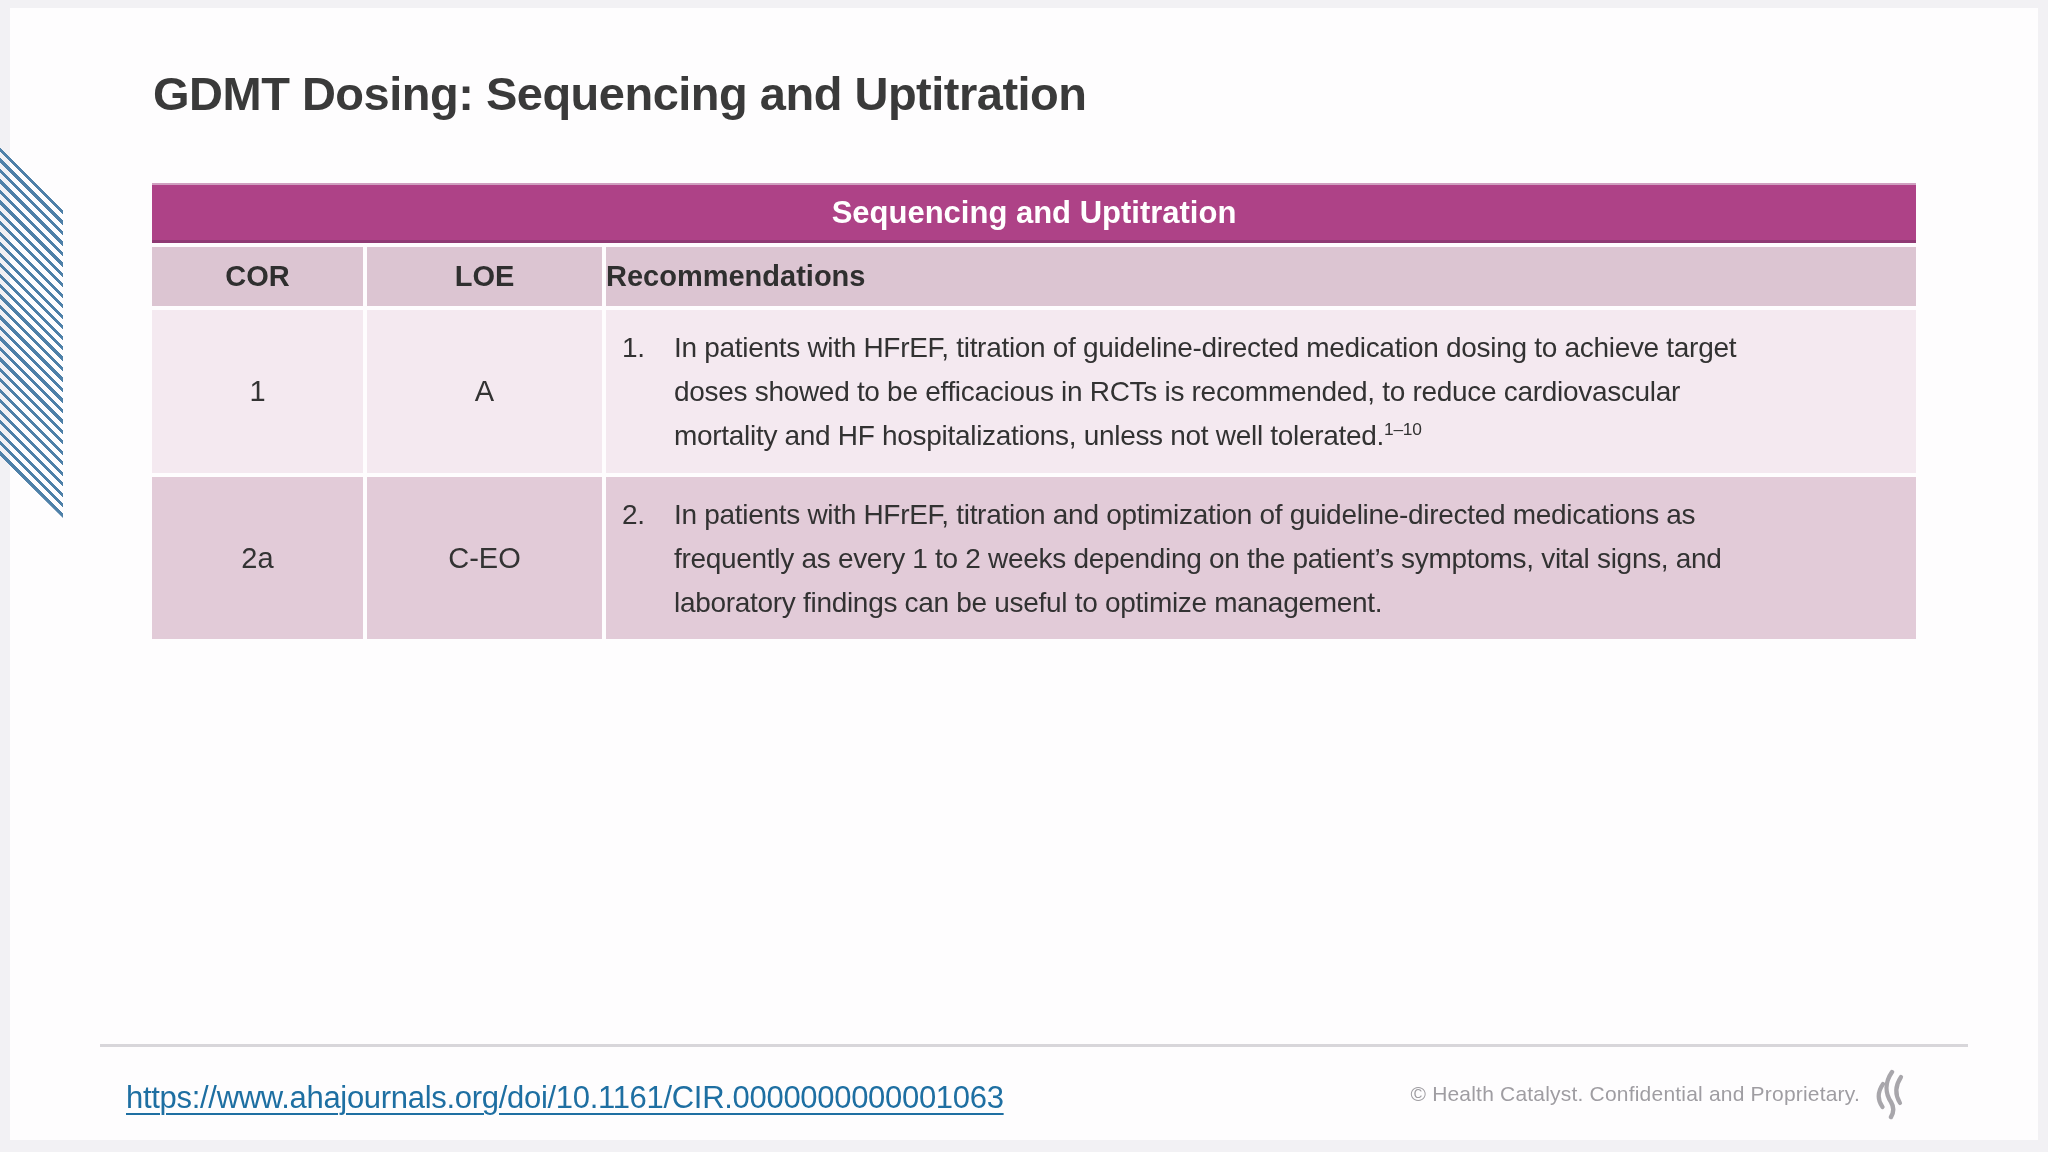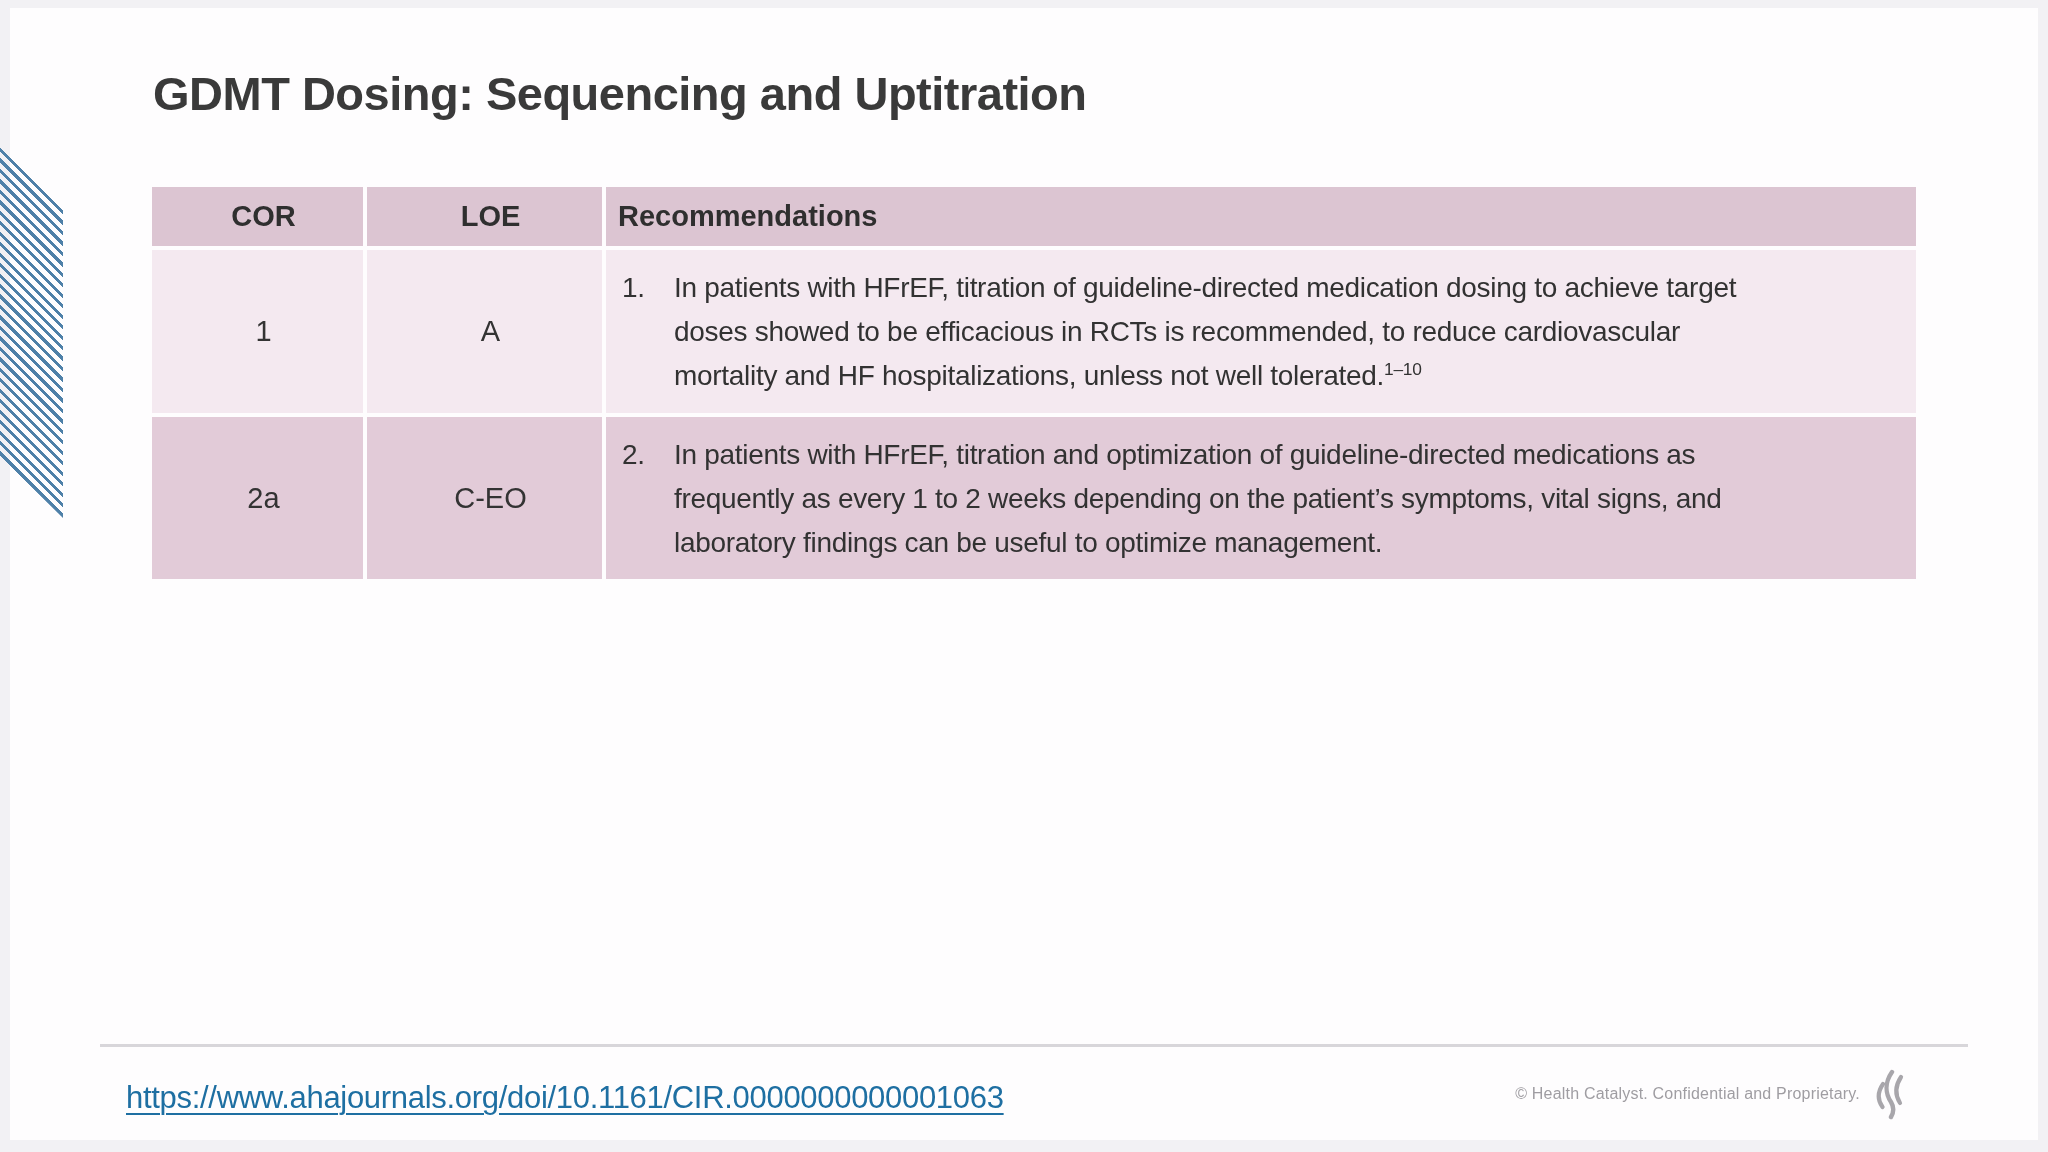--- a/index.html
+++ b/index.html
@@ -32,21 +32,21 @@
     box-sizing:border-box;width:100%;height:60px;
     background:#ae4287;border-top:2px solid #d09fc0;border-bottom:3px solid #8f3a74;
     color:#ffffff;font-size:31px;font-weight:700;
     display:flex;align-items:center;justify-content:center;
   }
   .table-grid{
     margin-top:4px;
     display:grid;grid-template-columns:211px 235px 1310px;gap:4px;
     background:#fefdfe;
   }
-  .cell{box-sizing:border-box;padding-left:12px;}
+  .cell{box-sizing:border-box;}
   .head-cell{
     height:59px;background:#dcc5d2;color:#2f2f2f;
     font-size:29px;font-weight:700;
     display:flex;align-items:center;justify-content:center;
   }
   .head-cell.rec{justify-content:flex-start;}
   .val-cell{
     color:#333333;font-size:29px;
     display:flex;align-items:center;justify-content:center;
   }
@@ -67,32 +67,33 @@
   }
   .footer-link{
     position:absolute;left:116px;top:1072px;
     font-size:31px;color:#1e6fa2;text-decoration:underline;
     text-decoration-thickness:2px;text-underline-offset:5px;letter-spacing:-0.3px;
   }
   .footer-right{
     position:absolute;top:1060px;right:130px;
     display:flex;align-items:center;gap:14px;
   }
-  .copyright{font-size:16px;color:#9f9da2;letter-spacing:0.2px;}
+  .copyright{font-size:21px;color:#9f9da2;letter-spacing:0.2px;}
   .flame-logo{width:34px;height:52px;}
 </style>
 </head>
 <body>
 
 <div class="slide">
 
   <div class="slide-title">GDMT Dosing: Sequencing and Uptitration</div>
 
   <div class="gdmt-table">
 
+    <div class="table-title">Sequencing and Uptitration</div>
 
     <div class="table-grid">
 
       <div class="cell head-cell">COR</div>
       <div class="cell head-cell">LOE</div>
       <div class="cell head-cell rec">Recommendations</div>
 
       <div class="cell val-cell row1-bg">1</div>
       <div class="cell val-cell row1-bg">A</div>
       <div class="cell rec-cell row1-bg">

